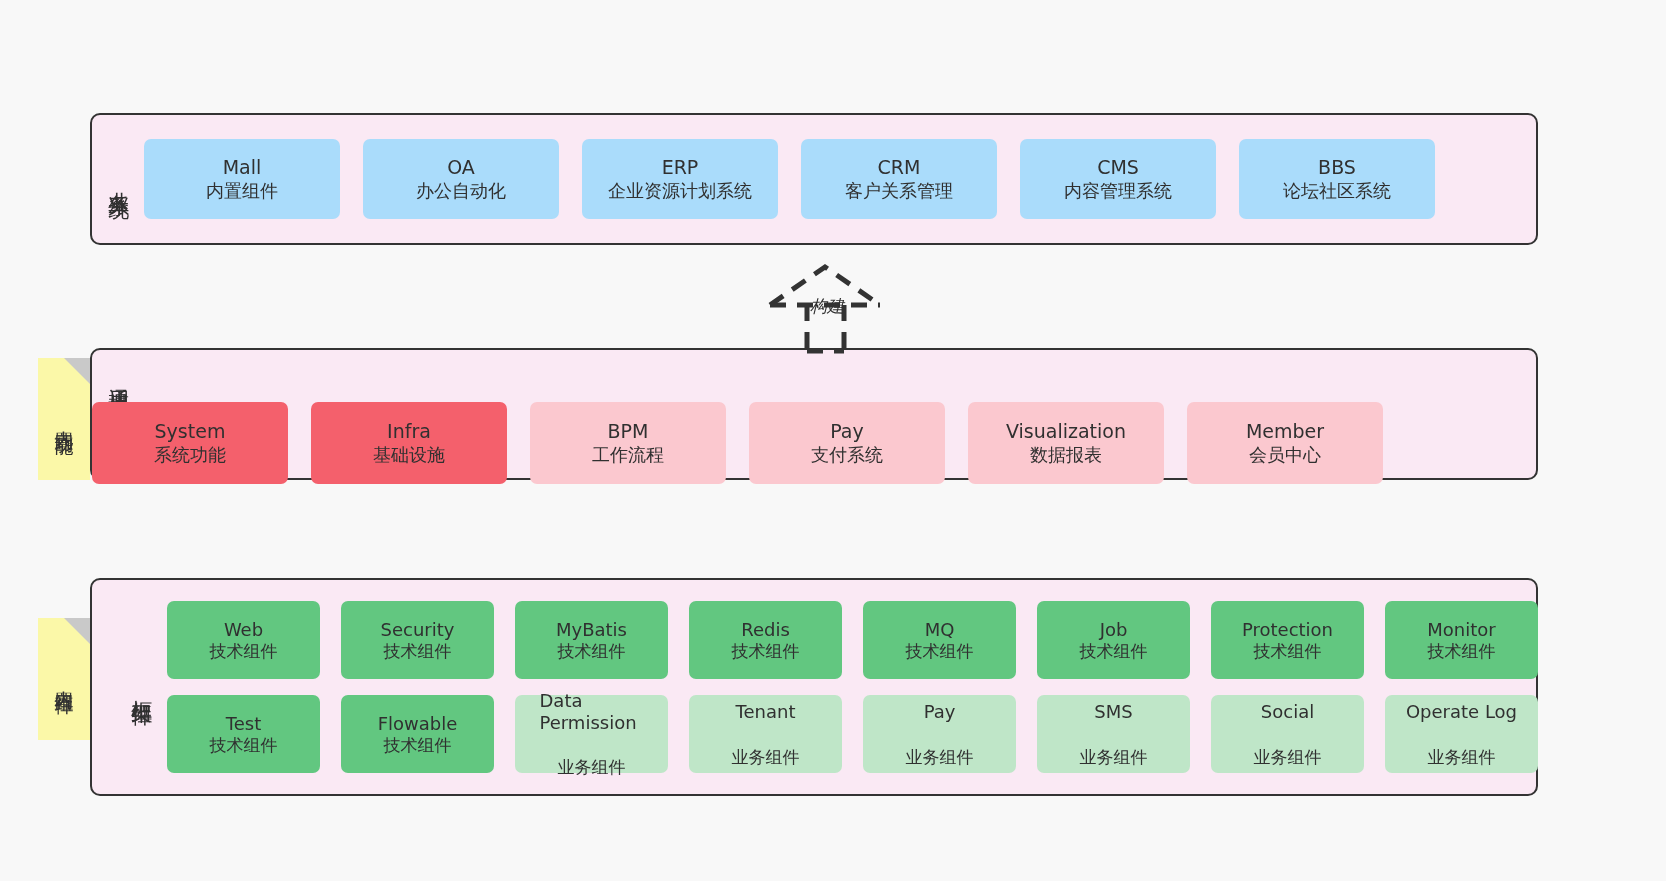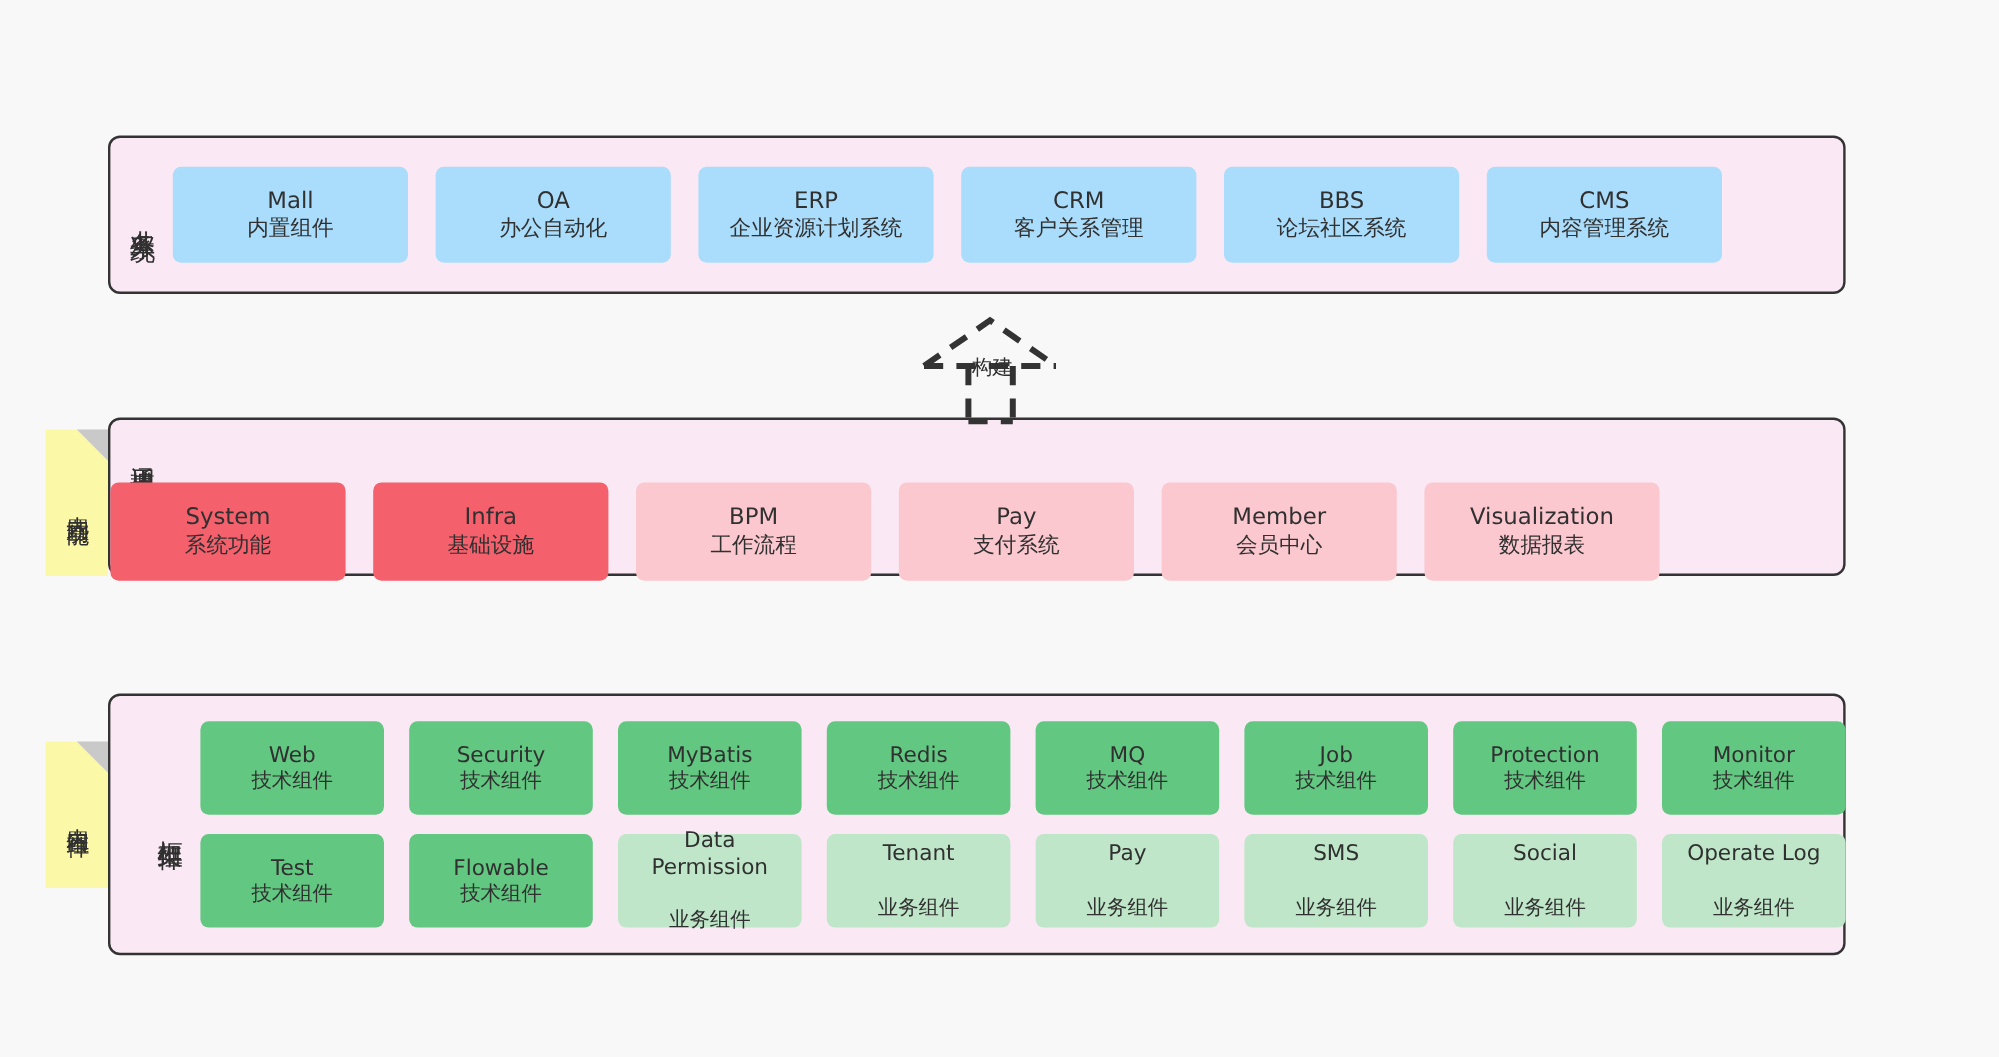--- a/index.html
+++ b/index.html
@@ -61,21 +61,20 @@
     justify-content: flex-start;
   }
 
   
   .box {
     border-radius: 7px;
     display: flex;
     flex-direction: column;
     align-items: center;
     justify-content: center;
-    text-align: center;
     color: #303030;
     box-sizing: border-box;
     line-height: 1.22;
     padding: 4px 6px;
   }
   .box .t-en { font-size: 19px; }
   .box .t-cn { font-size: 18px; }
 
   
   .biz .box { width: 196px; height: 80px; background: #aadcfb; }
@@ -156,42 +155,42 @@
           <span class="t-en">ERP</span>
           <span class="t-cn">企业资源计划系统</span>
         </div>
 
         <div class="box">
           <span class="t-en">CRM</span>
           <span class="t-cn">客户关系管理</span>
         </div>
 
         <div class="box">
+          <span class="t-en">CMS</span>
+          <span class="t-cn">内容管理系统</span>
+        </div>
+
+        <div class="box">
           <span class="t-en">BBS</span>
           <span class="t-cn">论坛社区系统</span>
-        </div>
-
-        <div class="box">
-          <span class="t-en">CMS</span>
-          <span class="t-cn">内容管理系统</span>
         </div>
 
       </div>
     </div>
   </div>
 
   <div class="arrow" style="left:752px; top:255px; width:180px; height:100px;">
     <svg width="180" height="100" viewBox="0 0 180 100">
       <polyline points="18,50 73,12 128,50" fill="none" stroke="#333333" stroke-width="5" stroke-dasharray="16,11" stroke-linecap="butt"></polyline>
       <polyline points="18,50 128,50" fill="none" stroke="#333333" stroke-width="5" stroke-dasharray="16,11" stroke-linecap="butt"></polyline>
       <polyline points="55,50 55,98" fill="none" stroke="#333333" stroke-width="5" stroke-dasharray="16,11"></polyline>
       <polyline points="92,50 92,98" fill="none" stroke="#333333" stroke-width="5" stroke-dasharray="16,11"></polyline>
       <polyline points="55,96 92,96" fill="none" stroke="#333333" stroke-width="5" stroke-dasharray="16,11"></polyline>
     </svg>
-    <span class="lbl" style="left:58px; top:40px;">构建</span>
+    <span class="lbl" style="left:58px; top:40px;font-style:italic;">构建</span>
   </div>
 
   <div class="layer mods" style="left:90px; top:348px; width:1448px; height:132px;flex-direction:column;">
     <div class="layer-label">通用模块</div>
     <div class="layer-body">
       <div class="row">
 
         <div class="box c-red">
           <span class="t-en">System</span>
           <span class="t-cn">系统功能</span>
@@ -206,27 +205,27 @@
           <span class="t-en">BPM</span>
           <span class="t-cn">工作流程</span>
         </div>
 
         <div class="box c-pink">
           <span class="t-en">Pay</span>
           <span class="t-cn">支付系统</span>
         </div>
 
         <div class="box c-pink">
+          <span class="t-en">Visualization</span>
+          <span class="t-cn">数据报表</span>
+        </div>
+
+        <div class="box c-pink">
           <span class="t-en">Member</span>
           <span class="t-cn">会员中心</span>
-        </div>
-
-        <div class="box c-pink">
-          <span class="t-en">Visualization</span>
-          <span class="t-cn">数据报表</span>
         </div>
 
       </div>
     </div>
   </div>
 
   <div class="note" style="left:38px; top:358px; width:52px; height:122px;">
     <span class="fold"></span>
     <span>内置功能</span>
   </div>

